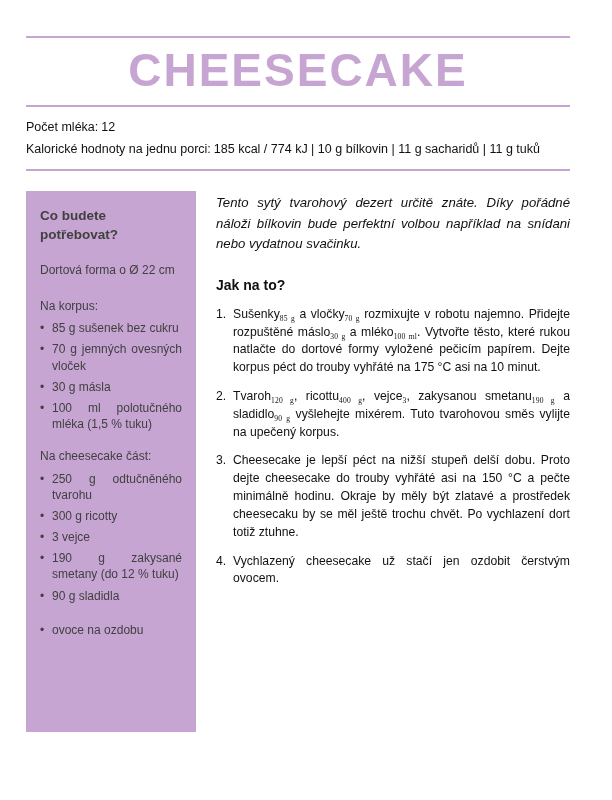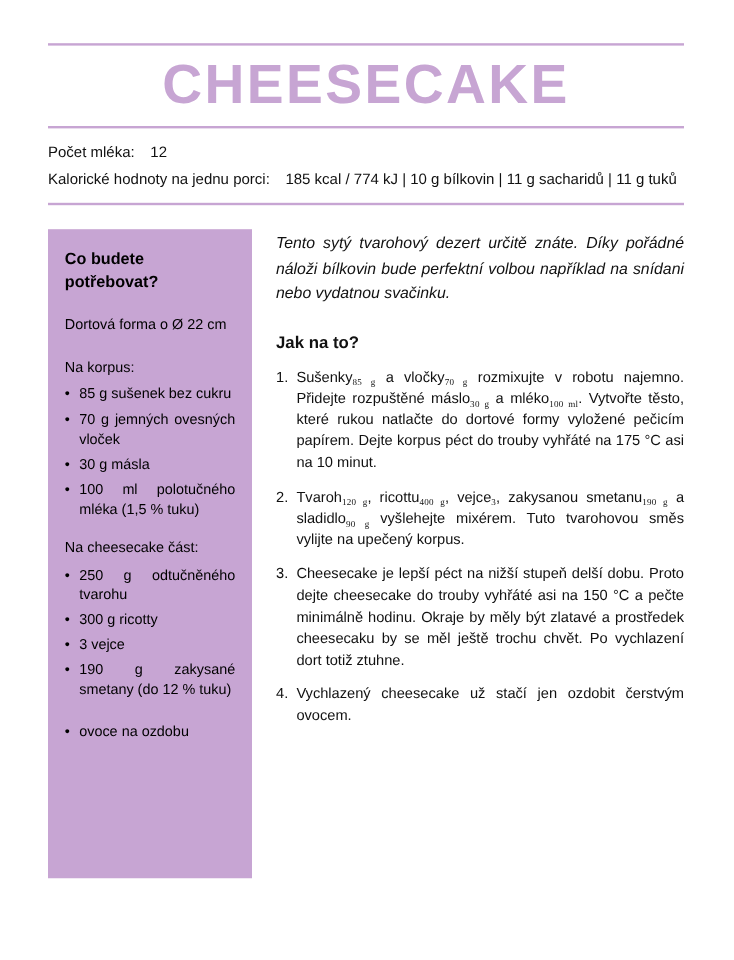--- a/index.html
+++ b/index.html
@@ -1,31 +1,31 @@
 <!DOCTYPE html>
 <html lang="cs" style="--accent: #c7a5d3; --accent-dark: #a671b3;"><head>
 <meta charset="utf-8">
 <style>
   html,body{margin:0;padding:0;background:#ffffff;}
   body{font-family:"Liberation Sans", sans-serif; color:#111;}
   .page{
     width:612px;height:732px;box-sizing:border-box;position:relative;
-    background:#fff;padding:36px 42px 0 40px;overflow:hidden;margin:0 auto;
+    background:#fff;padding:36px 42px 0 26px;overflow:hidden;margin:0 auto;
   }
   .rule{height:2px;background:var(--accent,#c7a5d3);border:none;}
   .title{
     margin:6px 0 8px 0;text-align:center;font-size:46px;font-weight:bold;
     letter-spacing:2px;color:var(--accent,#c7a5d3);line-height:1.15;
   }
   .meta{margin:9px 0;font-size:12.5px;line-height:1.78;color:#111;}
-  .meta .val{margin-left:13px;}
+  .meta .val{margin-left:3px;}
   .content{display:flex;gap:20px;margin-top:20px;align-items:stretch;}
   .sidebar{
     width:170px;flex:0 0 170px;box-sizing:border-box;background:var(--accent,#c7a5d3);
-    color:#000000;padding:16px 14px;min-height:550px;font-size:12px;line-height:1.35;
+    color:#404040;padding:16px 14px;min-height:550px;font-size:12px;line-height:1.35;
   }
   .sidebar h2{font-size:13.5px;margin:0 0 18px 0;font-weight:bold;}
   .sidebar .equipment{margin:0 0 20px 0;}
   .sec-title{font-weight:normal;margin:16px 0 6px 0;}
   .sidebar ul{list-style:none;margin:0;padding:0;}
   .sidebar li{position:relative;padding-left:12px;margin:0 0 5px 0;text-align:justify;}
   .sidebar li::before{content:"\2022";position:absolute;left:0;top:0;}
   .sidebar .sec-gap{margin-top:18px;}
   .main{flex:1 1 auto;min-width:0;}
   .intro{
@@ -77,20 +77,21 @@
             <li>70 g jemných ovesných vloček</li>
             <li>30 g másla</li>
             <li>100 ml polotučného mléka (1,5 % tuku)</li>
           </ul>
           <div class="sec-title">Na cheesecake část:</div>
           <ul>
             <li>250 g odtučněného tvarohu</li>
             <li>300 g ricotty</li>
             <li>3 vejce</li>
             <li>190 g zakysané smetany (do 12 % tuku)</li>
+            <li>90 g sladidla</li>
           </ul>
           <ul class="sec-gap">
             <li>ovoce na ozdobu</li>
           </ul>
         </div>
     </aside>
 
     <main class="main">
       <p class="intro">Tento sytý tvarohový dezert určitě znáte. Díky pořádné náloži bílkovin bude perfektní volbou například na snídani nebo vydatnou svačinku.</p>
       <h3 class="howto">Jak na to?</h3>

